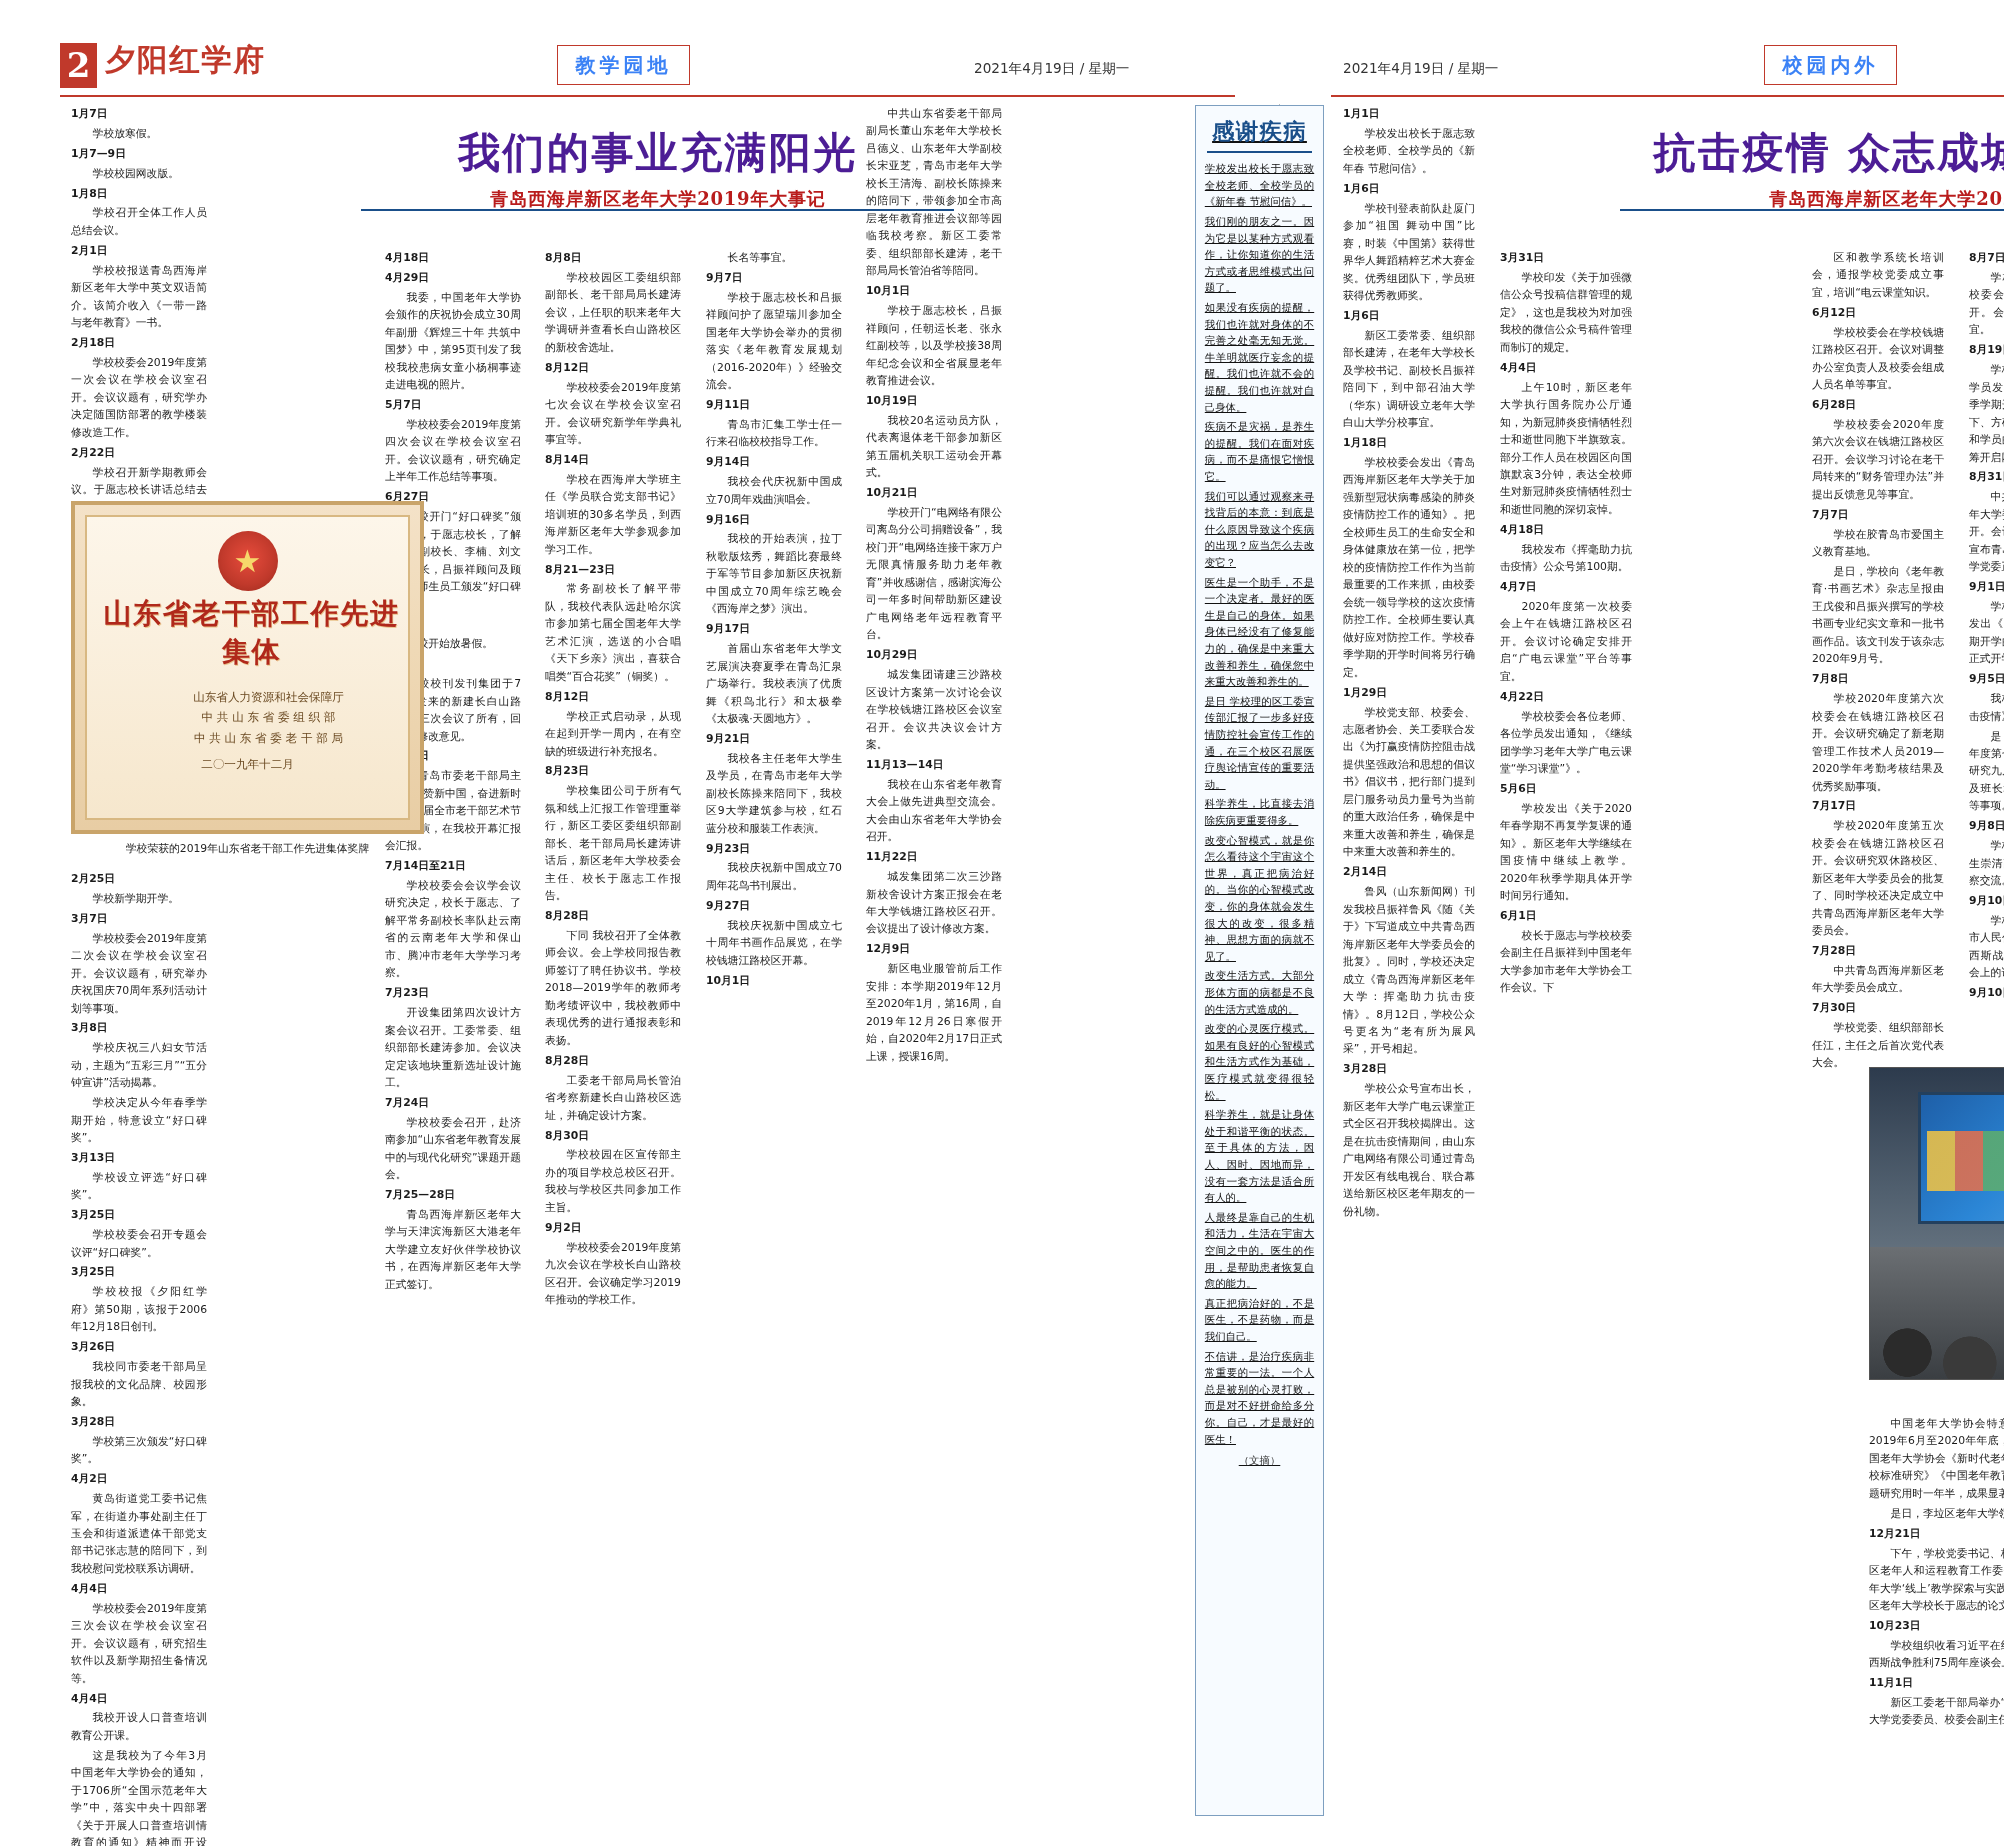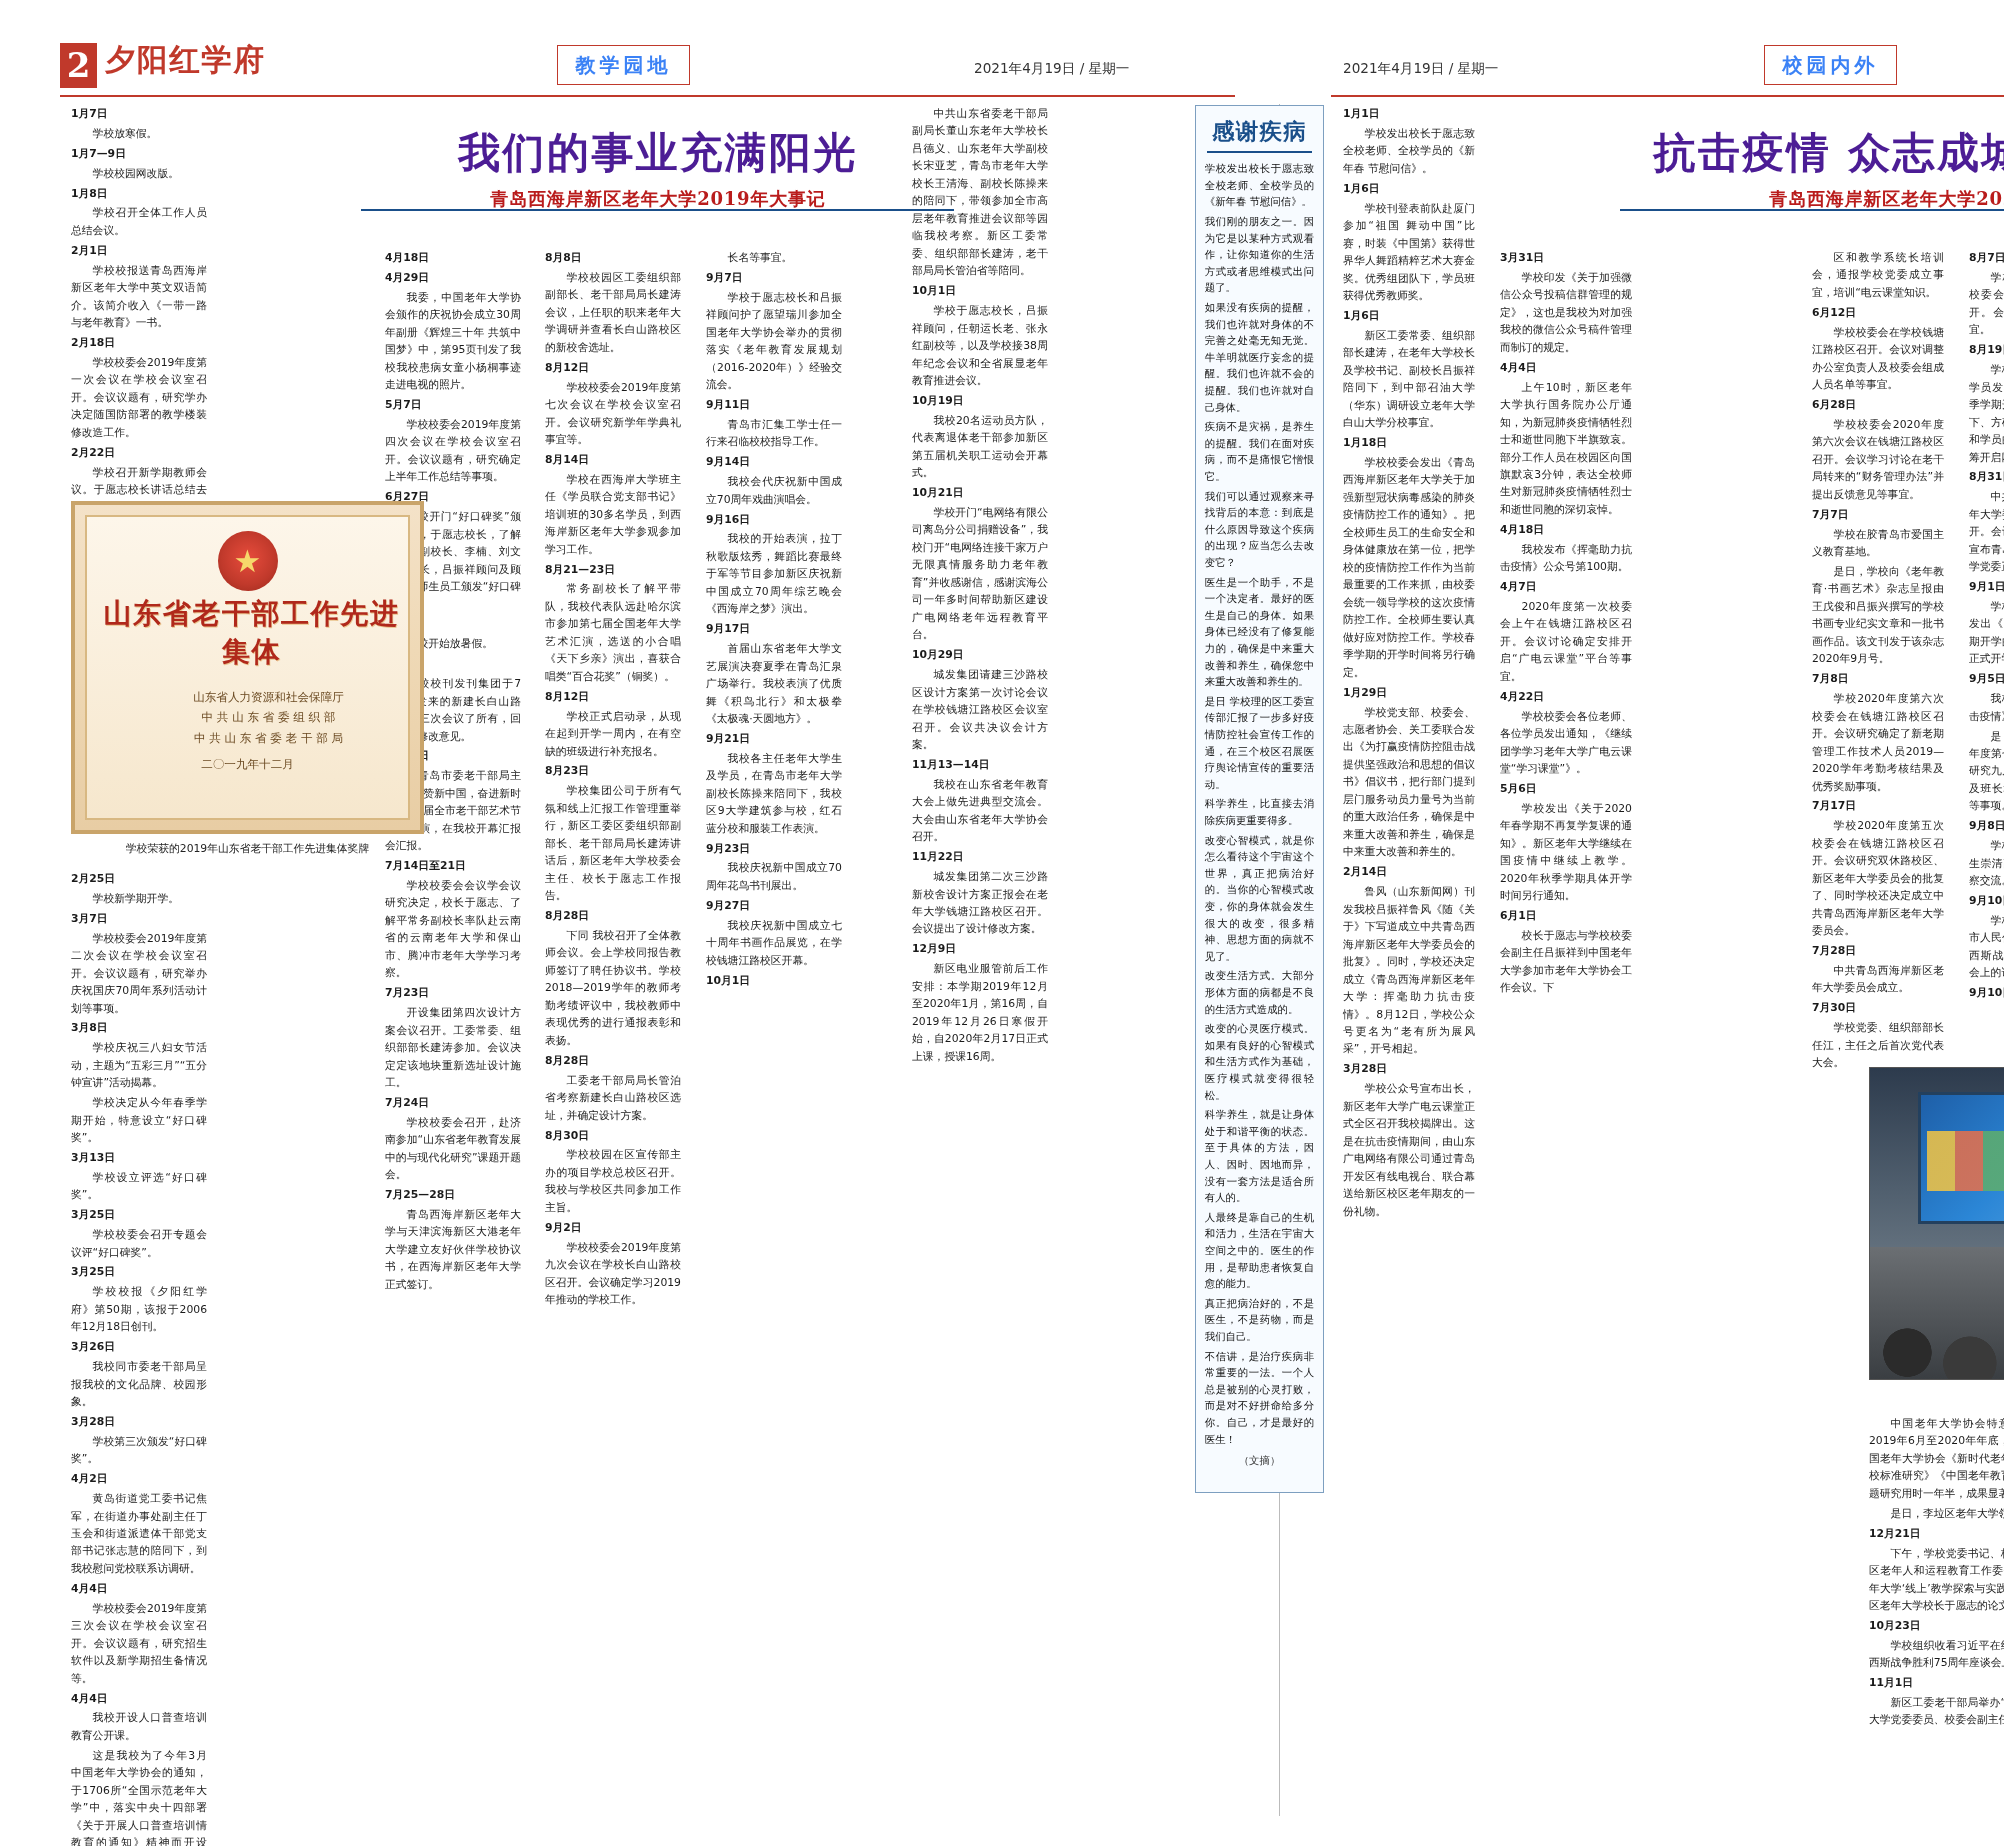--- a/index.html
+++ b/index.html
@@ -100,22 +100,22 @@
   }
   .plaque .porg{font-size:11.6px;line-height:1.75;color:#6b4a22;margin-top:16px;padding-left:42px;}
   .plaque .pdate{font-size:11.6px;color:#6b4a22;margin-top:9.6px;}
   .caption{
     position:absolute;font-size:10.8px;color:#222;text-align:center;
   }
   .cap-left{left:71px;top:842px;width:353px;}
 
   
   .boxart{
-    position:absolute;left:1195px;top:105px;width:129px;height:1388px;
-    border:1.2px solid #7d9fc0;box-sizing:border-box;background:#f7fbff;
+    position:absolute;left:1195px;top:105px;width:129px;height:1711px;
+    border:1.2px solid #7d9fc0;box-sizing:border-box;background:#f7fbff;text-decoration:underline;
   }
   .boxart .bt{
     font-family:"DejaVu Serif","Liberation Serif",serif;
     font-size:22.5px;font-weight:bold;color:#1a4f8a;text-align:center;
     letter-spacing:1.2px;margin:10.4px 0 4px;
   }
   .boxart .bline{height:1.6px;background:#1a4f8a;margin:0 11.2px 7.2px;}
   .boxart .btxt{
     font-size:10.4px;line-height:1.6;color:#111;padding:0 8.8px;text-align:justify;
   }
@@ -285,21 +285,21 @@
       <p class="d">9月17日</p>
       <p class="b">首届山东省老年大学文艺展演决赛夏季在青岛汇泉广场举行。我校表演了优质舞《积鸟北行》和太极拳《太极魂·天圆地方》。</p>
       <p class="d">9月21日</p>
       <p class="b">我校各主任老年大学生及学员，在青岛市老年大学副校长陈操来陪同下，我校区9大学建筑参与校，红石蓝分校和服装工作表演。</p>
       <p class="d">9月23日</p>
       <p class="b">我校庆祝新中国成立70周年花鸟书刊展出。</p>
       <p class="d">9月27日</p>
       <p class="b">我校庆祝新中国成立七十周年书画作品展览，在学校钱塘江路校区开幕。</p>
       <p class="d">10月1日</p>
     </div>
-  <div class="col" id="colL5b" style="left:912px;top:105px;width:136px;height:1712px;">
+  <div class="col" id="colL5b" style="left:866px;top:105px;width:136px;height:1712px;">
       <p class="b">中共山东省委老干部局副局长董山东老年大学校长吕德义、山东老年大学副校长宋亚芝，青岛市老年大学校长王清海、副校长陈操来的陪同下，带领参加全市高层老年教育推进会议部等园临我校考察。新区工委常委、组织部部长建涛，老干部局局长管泊省等陪同。</p>
       <p class="d">10月1日</p>
       <p class="b">学校于愿志校长，吕振祥顾问，任朝运长老、张永红副校等，以及学校接38周年纪念会议和全省展显老年教育推进会议。</p>
       <p class="d">10月19日</p>
       <p class="b">我校20名运动员方队，代表离退体老干部参加新区第五届机关职工运动会开幕式。</p>
       <p class="d">10月21日</p>
       <p class="b">学校开门“电网络有限公司离岛分公司捐赠设备”，我校门开“电网络连接干家万户无限真情服务助力老年教育”并收感谢信，感谢滨海公司一年多时间帮助新区建设广电网络老年远程教育平台。</p>
       <p class="d">10月29日</p>
       <p class="b">城发集团请建三沙路校区设计方案第一次讨论会议在学校钱塘江路校区会议室召开。会议共决议会计方案。</p>
       <p class="d">11月13—14日</p>

